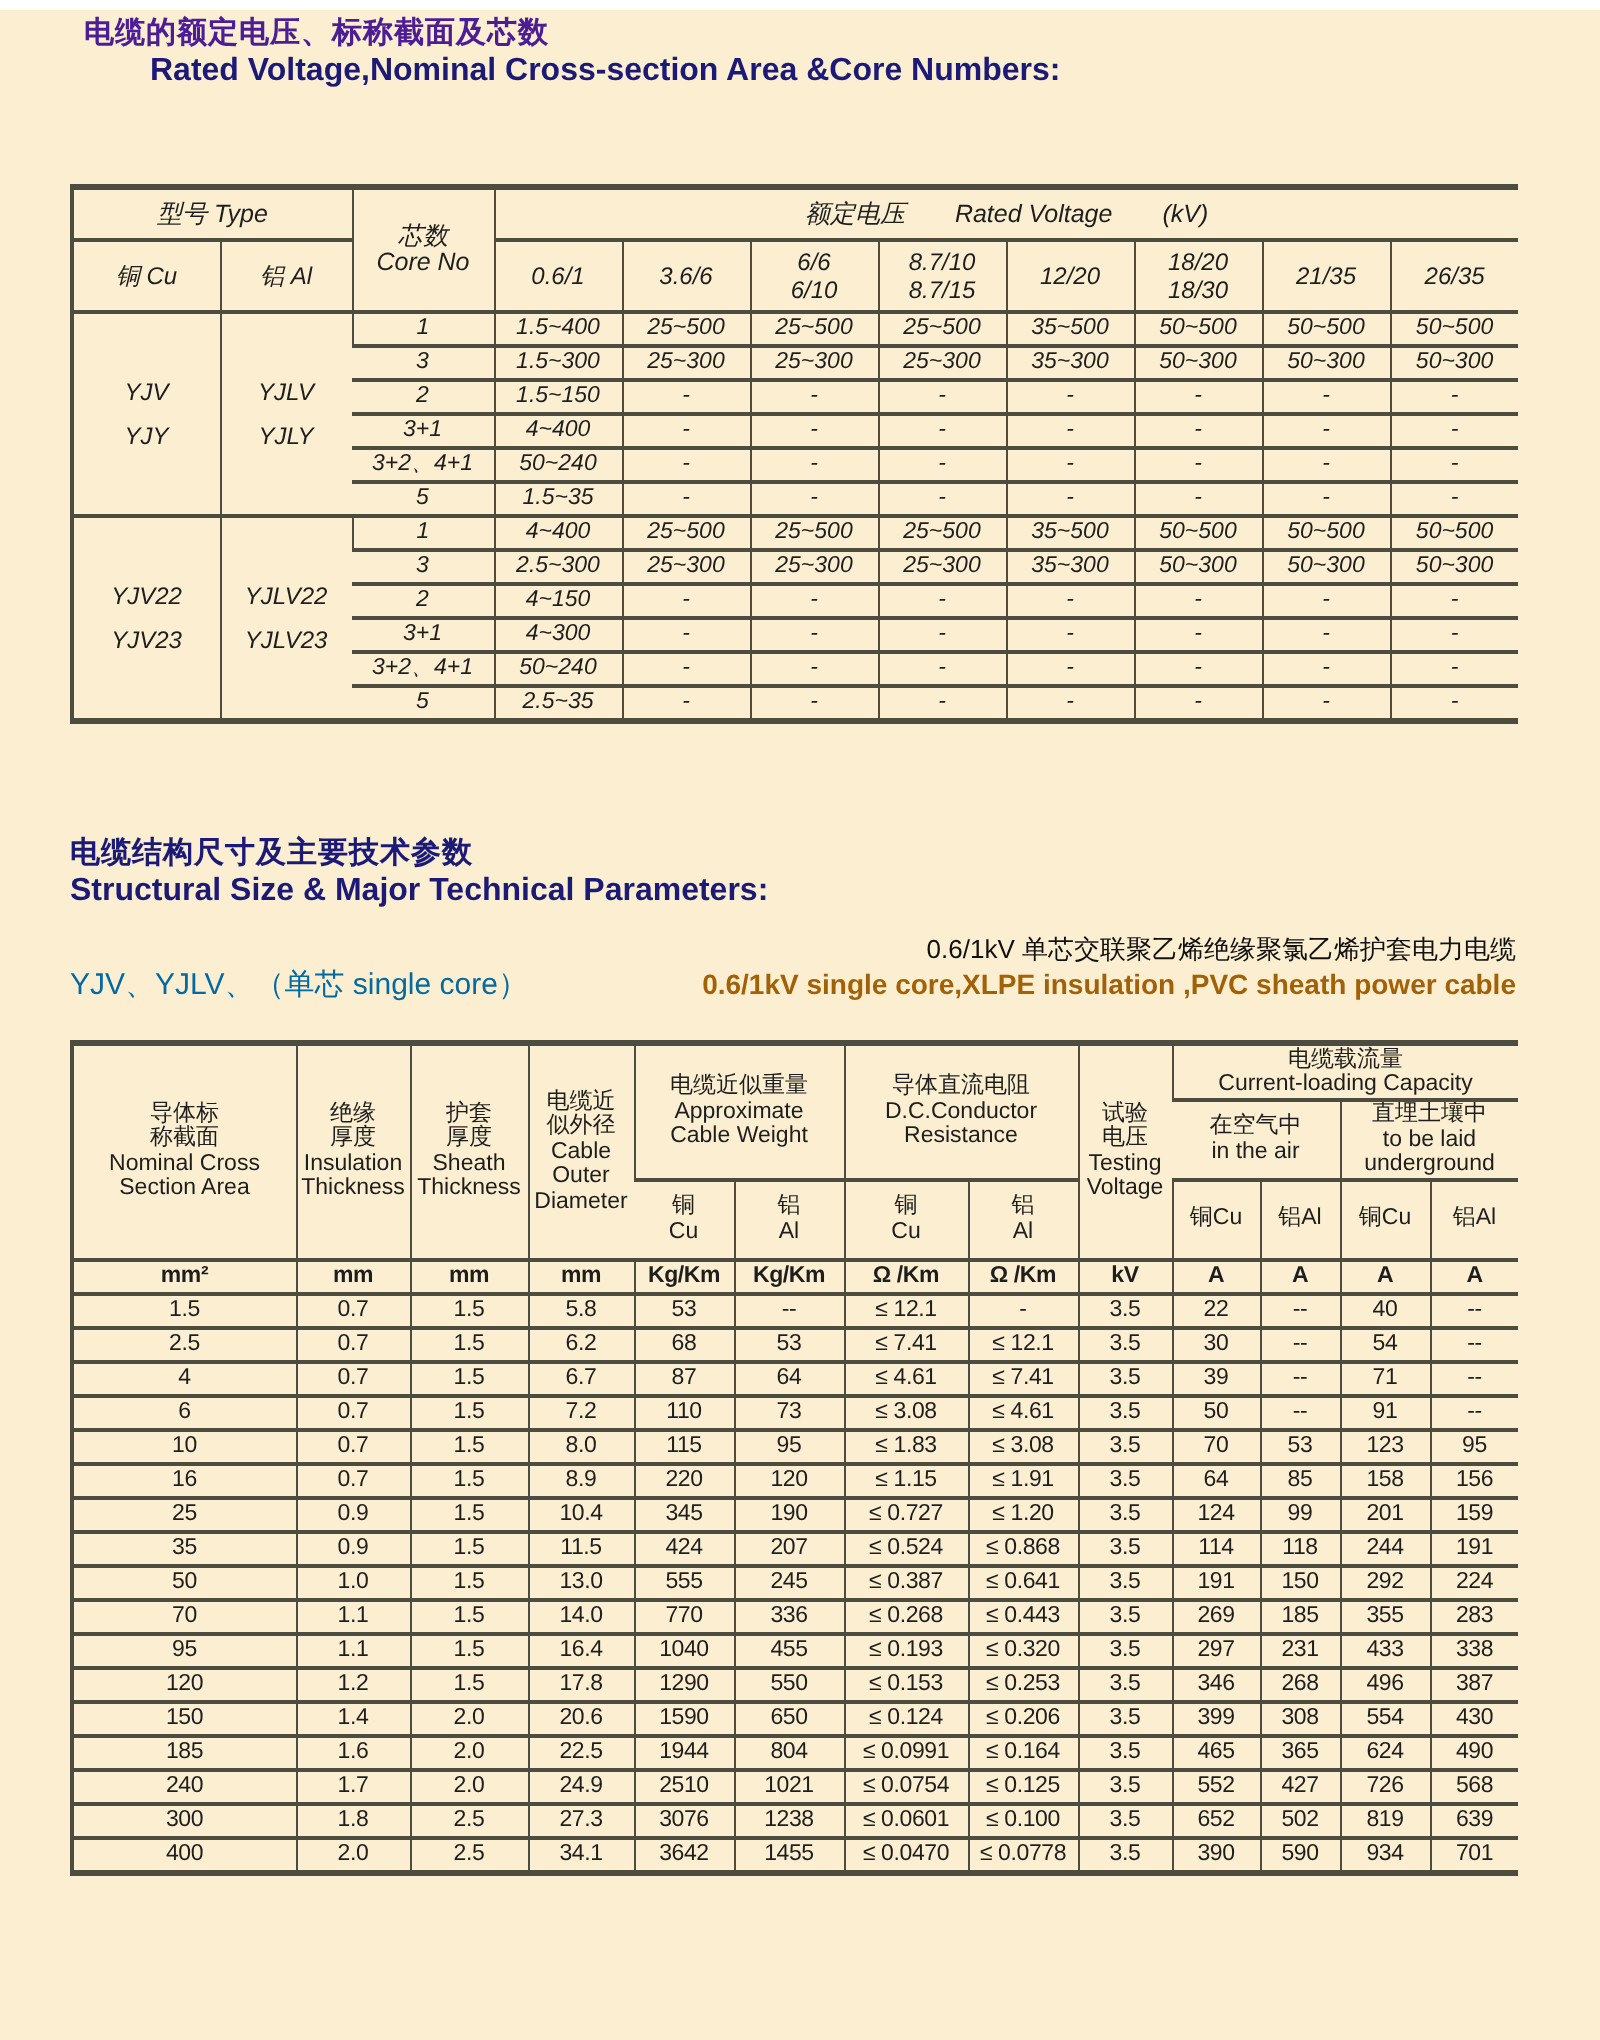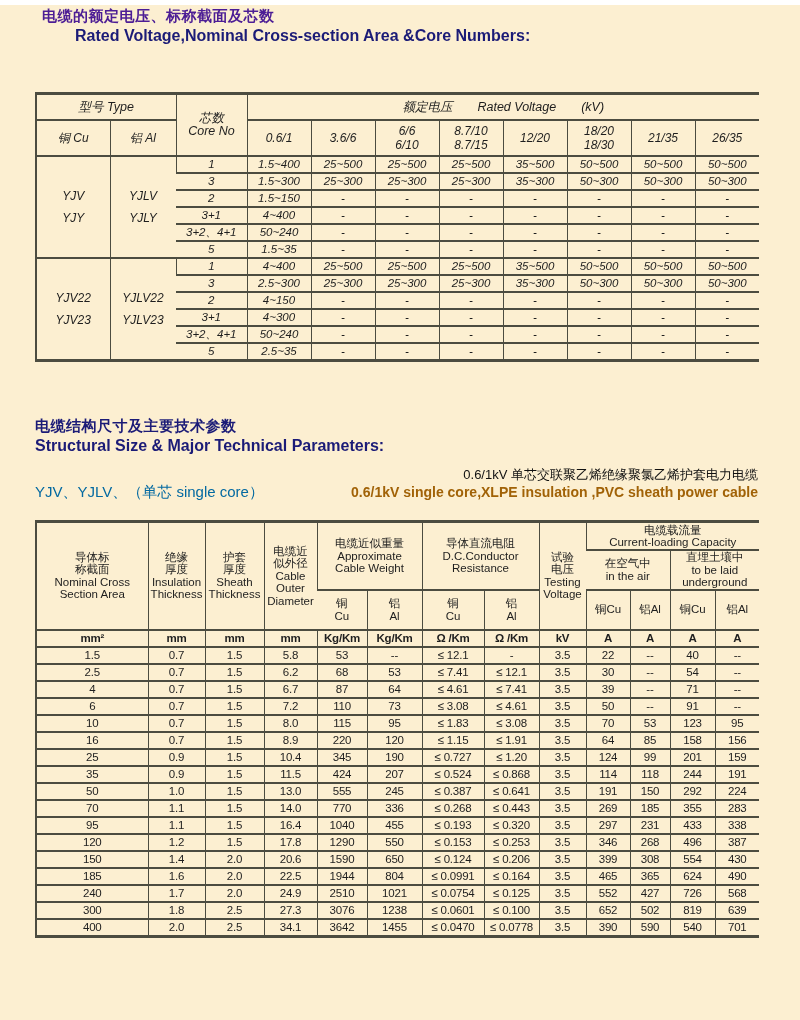--- a/index.html
+++ b/index.html
@@ -581,18 +581,18 @@
           <td data-name="parameter-cell">2.0</td>
           <td data-name="parameter-cell">2.5</td>
           <td data-name="parameter-cell">34.1</td>
           <td data-name="parameter-cell">3642</td>
           <td data-name="parameter-cell">1455</td>
           <td data-name="parameter-cell">≤ 0.0470</td>
           <td data-name="parameter-cell">≤ 0.0778</td>
           <td data-name="parameter-cell">3.5</td>
           <td data-name="parameter-cell">390</td>
           <td data-name="parameter-cell">590</td>
-          <td data-name="parameter-cell">540</td>
+          <td data-name="parameter-cell">934</td>
           <td data-name="parameter-cell">701</td>
         </tr>
       </tbody>
   </table>
 </div>
 
 </body></html>

